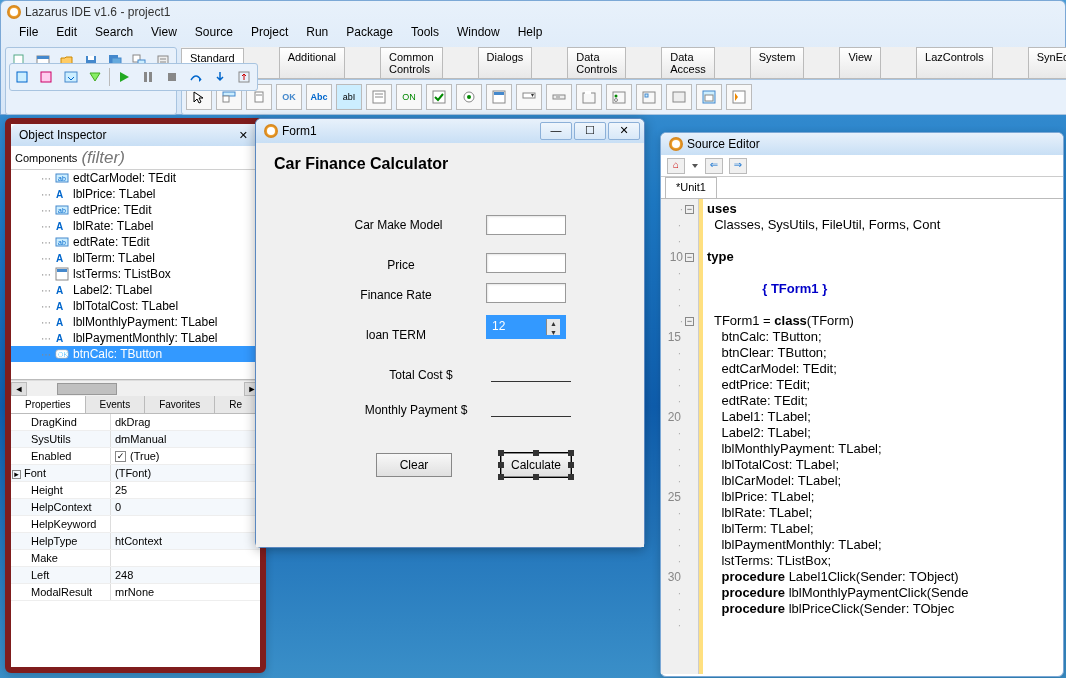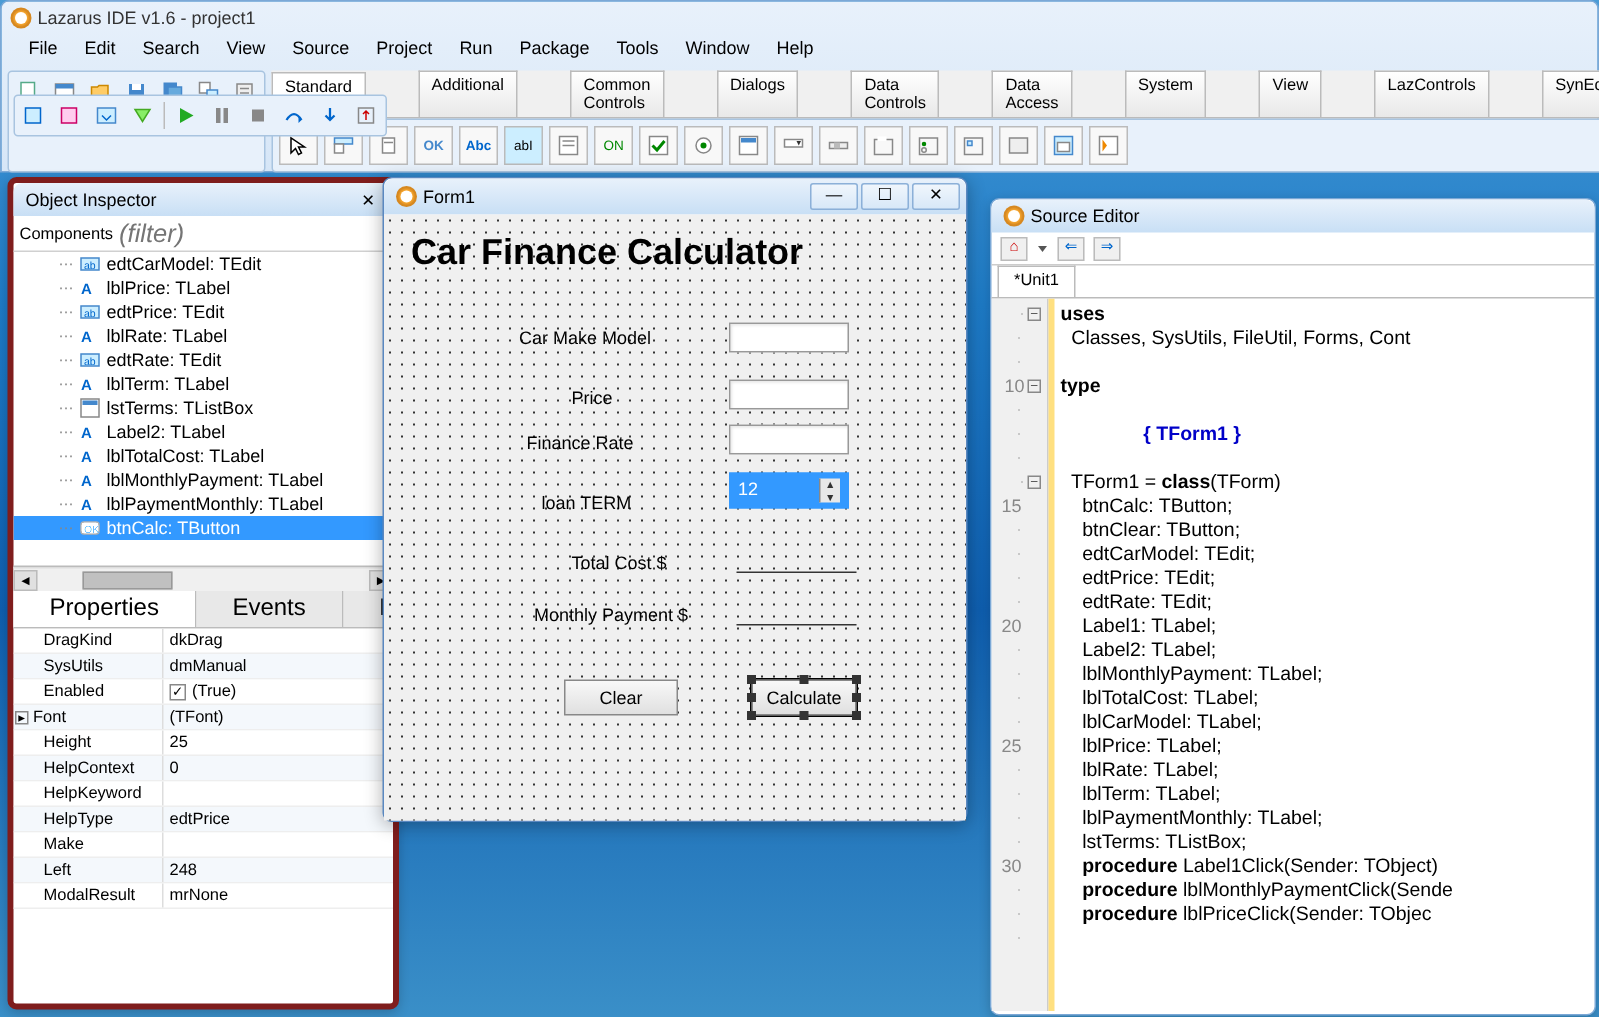--- a/index.html
+++ b/index.html
@@ -13,53 +13,53 @@
 .toolbar-area { display: flex; padding: 4px; gap: 4px; }
 .toolbar-group { border: 1px solid #a8c4e0; border-radius: 3px; padding: 2px; display: flex; gap: 2px; background: #e8f1fb; }
 .tool-btn { width: 22px; height: 22px; border: 1px solid transparent; display: flex; align-items: center; justify-content: center; font-size: 11px; cursor: pointer; border-radius: 2px; }
 .tool-icon { width: 16px; height: 16px; }
 .component-tabs { display: flex; background: #f0f0f0; border-bottom: 1px solid #bbb; margin-left: 245px; gap: 36px; }
 .comp-tab { padding: 3px 8px; font-size: 11px; border: 1px solid #bbb; border-bottom: none; background: linear-gradient(#fff, #e8e8e8); margin-right: -1px; cursor: pointer; }
 .comp-tab.active { background: #fff; position: relative; top: 1px; }
 .component-palette { display: flex; padding: 4px; gap: 4px; margin-left: 245px; background: #e8f1fb; border: 1px solid #a8c4e0; border-radius: 3px; }
 .comp-btn { width: 26px; height: 26px; border: 1px solid #bbb; background: #f8f8f8; display: flex; align-items: center; justify-content: center; font-size: 9px; cursor: pointer; }
 
-.object-inspector { position: absolute; top: 118px; left: 5px; width: 261px; height: 555px; background: #fff; border: 4px solid #7f1d1d; border-radius: 6px; box-shadow: 0 2px 8px rgba(0,0,0,0.2); }
+.object-inspector { position: absolute; top: 118px; left: 5px; width: 261px; height: 555px; background: #fff; border: 6px solid #7f1d1d; border-radius: 6px; box-shadow: 0 2px 8px rgba(0,0,0,0.2); }
 .oi-title { height: 22px; background: linear-gradient(to bottom, #e8f1fb, #c8dff5); padding: 3px 8px; font-size: 12px; display: flex; justify-content: space-between; align-items: center; border-radius: 6px 6px 0 0; }
 .oi-close { font-size: 11px; cursor: pointer; padding: 0 4px; }
 .oi-filter { height: 24px; display: flex; align-items: center; border-bottom: 1px solid #d0d0d0; padding: 2px 4px; gap: 4px; font-size: 11px; }
 .oi-filter input { flex: 1; border: none; outline: none; font-style: italic; color: #888; font-size: 17px; }
 .oi-tree { height: 210px; overflow-y: auto; overflow-x: auto; border-bottom: 1px solid #bbb; }
 .oi-tree-item { display: flex; align-items: center; padding: 1px 4px 1px 30px; font-size: 12px; gap: 4px; white-space: nowrap; cursor: pointer; }
 .oi-tree-item.selected { background: #3399ff; color: #fff; }
 .oi-tree-item.selected .tree-glyph { filter: brightness(1.3); }
 .tree-glyph { width: 14px; height: 14px; display: inline-block; }
 .tree-dots { display: inline-block; width: 10px; color: #888; font-size: 10px; }
 .oi-scrollbar { height: 16px; background: #f0f0f0; border-top: 1px solid #ddd; display: flex; align-items: center; }
 .oi-scroll-arrow { width: 16px; height: 14px; background: #e0e0e0; border: 1px solid #bbb; text-align: center; line-height: 12px; font-size: 9px; }
 .oi-scroll-thumb { width: 60px; height: 12px; background: #c0c0c0; border: 1px solid #999; margin-left: 30px; }
 .oi-prop-tabs { display: flex; background: #f0f0f0; border-bottom: 1px solid #bbb; }
-.oi-prop-tab { padding: 3px 24px; font-size: 16px; border-right: 1px solid #bbb; cursor: pointer; background: #e8e8e8; }
+.oi-prop-tab { padding: 3px 14px; font-size: 10px; border-right: 1px solid #bbb; cursor: pointer; background: #e8e8e8; }
 .oi-prop-tab.active { background: #fff; }
 .oi-props { overflow: hidden; }
 .oi-prop-row { display: flex; border-bottom: 1px solid #eee; background: #fff; }
 .oi-prop-row.alt { background: #f4f8fc; }
 .oi-prop-name { width: 100px; padding: 2px 4px 2px 20px; font-size: 11px; border-right: 1px solid #ddd; }
 .oi-prop-name.expand { padding-left: 1px; }
 .oi-expand { display: inline-block; width: 9px; height: 9px; border: 1px solid #888; text-align: center; line-height: 7px; font-size: 9px; margin-right: 3px; }
 .oi-prop-value { flex: 1; padding: 2px 4px; font-size: 11px; display: flex; align-items: center; gap: 4px; }
 .oi-check { width: 11px; height: 11px; border: 1px solid #888; display: inline-block; text-align: center; line-height: 9px; font-size: 9px; }
 
 .form-designer { position: absolute; top: 118px; left: 255px; width: 390px; height: 430px; background: #fff; border: 1px solid #5a88c0; border-radius: 6px; box-shadow: 0 2px 12px rgba(0,0,0,0.3); }
 .form-title { height: 24px; background: linear-gradient(to bottom, #e8f1fb, #c8dff5); padding: 3px 8px; font-size: 12px; display: flex; align-items: center; gap: 4px; border-radius: 6px 6px 0 0; position: relative; }
 .form-controls { position: absolute; right: 4px; top: 3px; display: flex; gap: 2px; }
 .win-btn { width: 32px; height: 18px; border: 1px solid #8cb0d8; background: linear-gradient(#f0f6fc, #d8e8f8); border-radius: 2px; text-align: center; line-height: 14px; font-size: 11px; cursor: pointer; font-family: Arial; }
 .form-canvas { position: relative; height: 404px; background-image: radial-gradient(#333 0.5px, transparent 0.5px); background-size: 8px 8px; background-color: #f0f0f0; }
-.form-heading { position: absolute; top: 12px; left: 18px; font-size: 24px; font-weight: bold; font-family: Arial; }
-.form-label { position: absolute; font-size: 12px; text-align: left; }
+.form-heading { position: absolute; top: 12px; left: 18px; font-size: 16px; font-weight: bold; font-family: Arial; }
+.form-label { position: absolute; font-size: 12px; text-align: center; }
 .form-input { position: absolute; height: 20px; border: 1px solid #999; background: #fff; box-shadow: inset 1px 1px 2px rgba(0,0,0,0.1); }
 .form-spin { position: absolute; height: 24px; border: 2px solid #3399ff; background: #3399ff; color: #fff; font-size: 12px; padding: 2px 4px; display: flex; }
 .form-spin-text { flex: 1; }
 .form-spin-arrows { width: 14px; background: #e8e8e8; border-left: 1px solid #888; display: flex; flex-direction: column; }
 .spin-arrow { flex: 1; text-align: center; font-size: 7px; line-height: 9px; color: #333; }
 .form-underline { position: absolute; height: 1px; border-top: 1px solid #333; }
 .form-button { position: absolute; height: 24px; border: 1px solid #888; background: linear-gradient(#f8f8f8, #e0e0e0); font-size: 12px; text-align: center; line-height: 22px; cursor: pointer; }
 .form-button.selected { outline: 1px solid #000; }
 .sel-marker { position: absolute; width: 6px; height: 6px; background: #333; }
 
@@ -458,21 +458,21 @@
       <div class="oi-prop-row alt">
         <div class="oi-prop-name">HelpContext</div>
         <div class="oi-prop-value">0</div>
       </div>
       <div class="oi-prop-row">
         <div class="oi-prop-name">HelpKeyword</div>
         <div class="oi-prop-value"></div>
       </div>
       <div class="oi-prop-row alt">
         <div class="oi-prop-name">HelpType</div>
-        <div class="oi-prop-value">edtPrice</div>
+        <div class="oi-prop-value">htContext</div>
       </div>
       <div class="oi-prop-row">
         <div class="oi-prop-name">Make</div>
         <div class="oi-prop-value"></div>
       </div>
       <div class="oi-prop-row alt">
         <div class="oi-prop-name">Left</div>
         <div class="oi-prop-value">248</div>
       </div>
       <div class="oi-prop-row">

